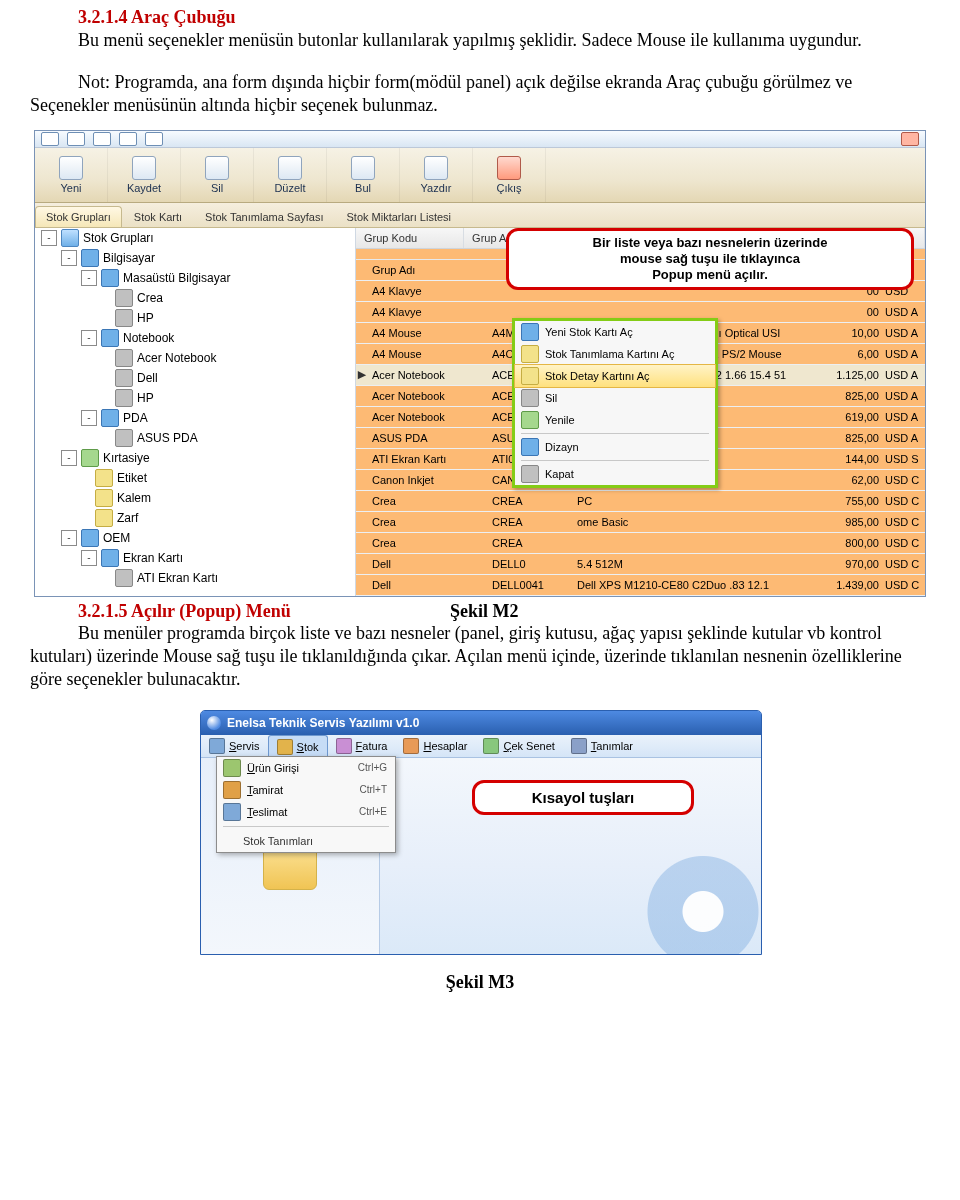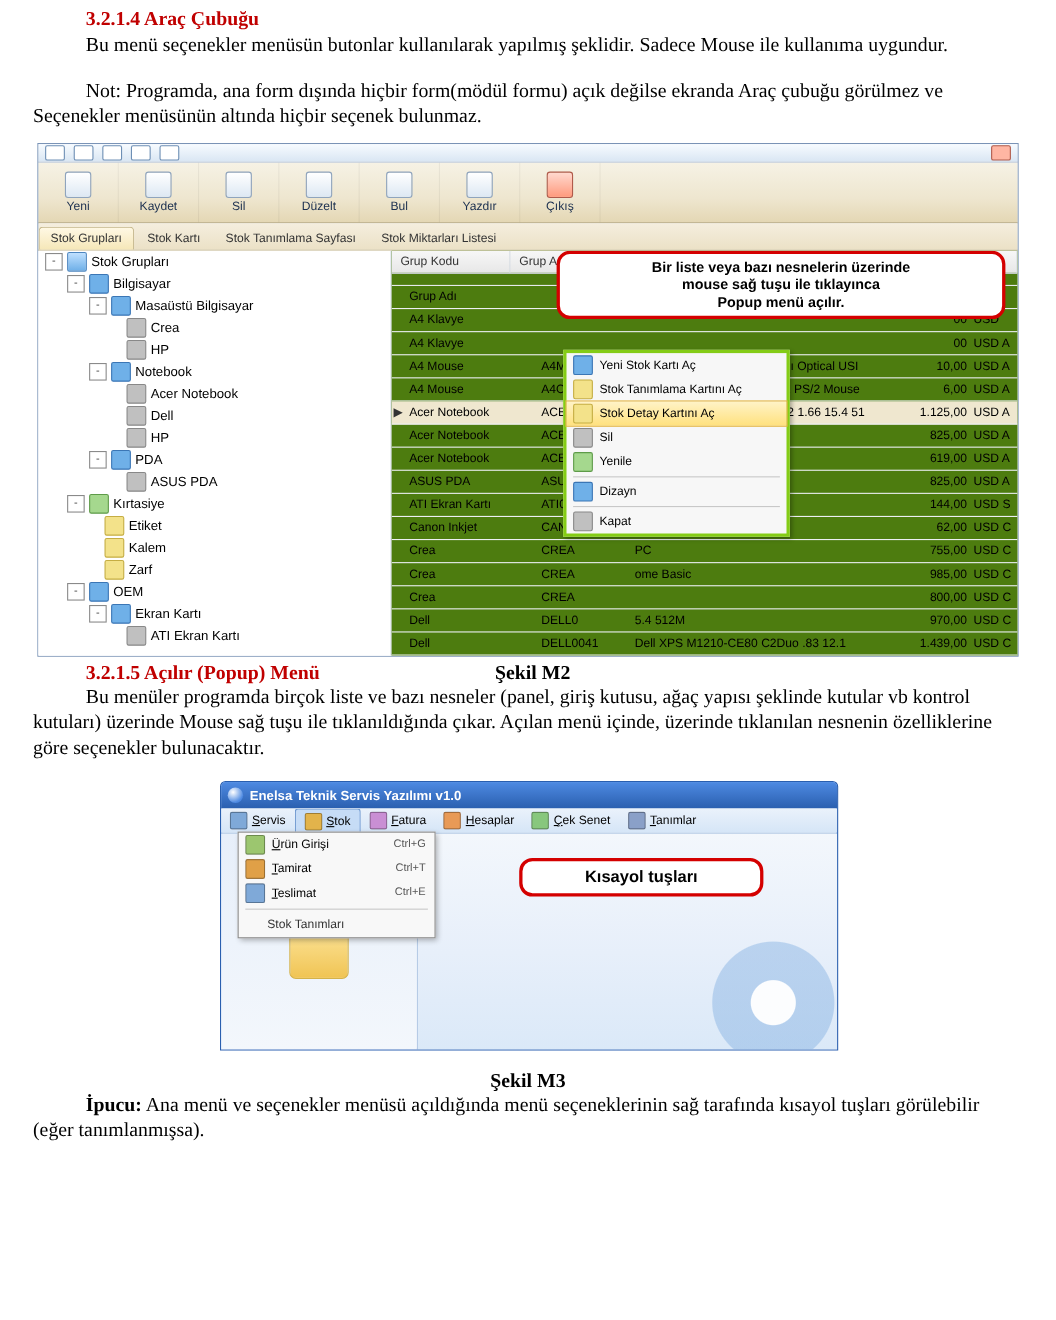--- a/index.html
+++ b/index.html
@@ -27,21 +27,21 @@
   .s1-tree{width:320px;border-right:1px solid #cfd8e3;overflow:hidden;background:#fff;font-size:12px}
   .tree-row{display:flex;align-items:center;height:20px;white-space:nowrap}
   .tree-row .tw{width:14px;height:14px;border:1px solid #8a8a8a;display:flex;align-items:center;justify-content:center;font-size:10px;color:#444;margin-right:4px;background:#fff;line-height:1}
   .tree-row .tic{width:16px;height:16px;margin-right:4px;border-radius:2px}
   .ic-folder{background:linear-gradient(#bfe0ff,#6fb0e8);border:1px solid #4d86c0}
   .ic-blue{background:#6fb0e8;border:1px solid #3b76b5}
   .ic-gray{background:#c0c0c0;border:1px solid #888}
   .ic-green{background:#a5d88e;border:1px solid #5e9b49}
   .ic-yellow{background:#f3e28a;border:1px solid #c5ad43}
   .dots{display:inline-block;width:14px}
-  .s1-grid{flex:1;display:flex;flex-direction:column;background:#4d7c0f;position:relative;overflow:hidden}
+  .s1-grid{flex:1;display:flex;flex-direction:column;background:#fdba74;position:relative;overflow:hidden}
   .ghead{height:22px;display:flex;background:linear-gradient(#f7f7f7,#e7e7e7);border-bottom:1px solid #cfd4da;font-size:11px;color:#333}
   .gc{padding:4px 8px;border-right:1px solid #d8dde3}
   .gap{height:22px;border-bottom:1px solid #e6e9ec}
   .grow{height:20px;display:flex;align-items:center;font-size:11px;border-bottom:1px solid #eceff2}
   .grow.sel{background:#efe7cf}
   .grow .cur{width:12px;text-align:center;color:#333}
   .grow .c1{flex:0 0 120px;padding-left:4px}
   .grow .c2{flex:0 0 85px}
   .grow .c3{flex:1;overflow:hidden;white-space:nowrap}
   .grow .c4{flex:0 0 80px;text-align:right;padding-right:6px}
@@ -84,21 +84,21 @@
 
 <div class="page">
 
   <div class="body-text" style="text-indent:48px">
     <span class="heading">3.2.1.4 Araç Çubuğu</span>
   </div>
   <div class="body-text" style="text-indent:48px">
     <span>Bu menü seçenekler menüsün butonlar kullanılarak yapılmış şeklidir. Sadece Mouse ile kullanıma uygundur.</span>
   </div>
   <div class="body-text" style="margin-top:18px;text-indent:48px">
-    <span>Not: Programda, ana form dışında hiçbir form(mödül formu) açık değilse ekranda Araç çubuğu görülmez ve Seçenekler menüsünün altında hiçbir seçenek bulunmaz.</span>
+    <span>Not: Programda, ana form dışında hiçbir form(mödül panel) açık değilse ekranda Araç çubuğu görülmez ve Seçenekler menüsünün altında hiçbir seçenek bulunmaz.</span>
   </div>
 
   <div class="shot1">
     <div class="s1-thin">
       <div class="chip"></div>
       <div class="chip"></div>
       <div class="chip"></div>
       <div class="chip"></div>
       <div class="chip"></div>
       <div style="flex:1"></div>
@@ -485,17 +485,14 @@
         </div>
         <div class="d-sep"></div>
         <div class="d-sub">Stok Tanımları</div>
       </div>
     <div class="callout2">Kısayol tuşları</div>
   </div>
 
   <div class="center" style="margin-top:6px">
     <span class="caption">Şekil M3</span>
   </div>
-  <div class="body-text" style="text-indent:48px">
-    <span class="bold">İpucu:</span><span> Ana menü ve seçenekler menüsü açıldığında menü seçeneklerinin sağ tarafında kısayol tuşları görülebilir (eğer tanımlanmışsa).</span>
-  </div>
 
 </div>
 
 </body></html>

